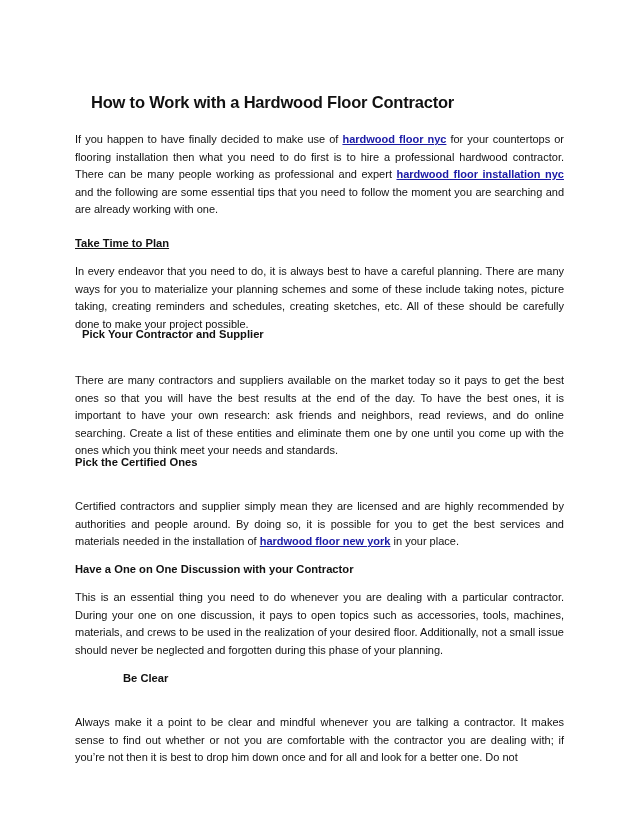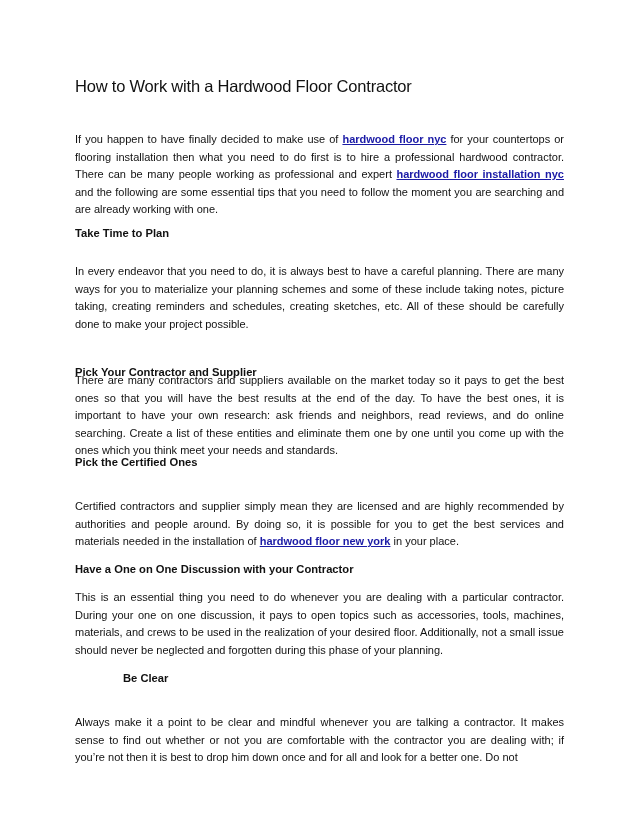--- a/index.html
+++ b/index.html
@@ -3,44 +3,44 @@
 <meta charset="utf-8">
 <style>
   html, body { margin: 0; padding: 0; background: #ffffff; }
   body { width: 638px; height: 826px; overflow: hidden; position: relative; }
   .page {
     position: absolute; left: 75px; top: 0; width: 489px;
     font-family: "Liberation Sans", sans-serif; color: #111;
   }
   .title {
     position: absolute; top: 77px; left: 0; width: 489px;
-    font-size: 16.5px; font-weight: normal; letter-spacing: -0.2px; margin: 0;
+    font-size: 16.5px; font-weight: bold; letter-spacing: -0.2px; margin: 16px;
   }
   .para {
     position: absolute; left: 0; width: 489px;
     font-size: 11px; line-height: 17.6px; text-align: justify; margin: 0;
   }
   .heading {
     position: absolute; left: 0; width: 489px;
     font-size: 11.2px; font-weight: bold; margin: 0;
   }
   a.link { color: #1a1aa6; font-weight: bold; text-decoration: underline; }
 </style>
 </head>
 <body>
 
 <div class="page">
   <h1 class="title">How to Work with a Hardwood Floor Contractor</h1>
 
   <p class="para" style="top:131px;"><span>If you happen to have finally decided to make use of </span><a class="link" href="#">hardwood floor nyc</a><span> for your countertops or flooring installation then what you need to do first is to hire a professional hardwood contractor. There can be many people working as professional and expert </span><a class="link" href="#">hardwood floor installation nyc</a><span> and the following are some essential tips that you need to follow the moment you are searching and are already working with one.</span></p>
 
-  <h2 class="heading" style="top:227px;">Take Time to Plan</h2>
+  <h2 class="heading" style="top:237px;text-decoration:underline;">Take Time to Plan</h2>
   <p class="para" style="top:263px;">In every endeavor that you need to do, it is always best to have a careful planning. There are many ways for you to materialize your planning schemes and some of these include taking notes, picture taking, creating reminders and schedules, creating sketches, etc.  All of these should be carefully done to make your project possible.</p>
 
-  <h2 class="heading" style="top:366px;">Pick Your Contractor and Supplier</h2>
+  <h2 class="heading" style="top:328px;margin-left:7px;">Pick Your Contractor and Supplier</h2>
   <p class="para" style="top:372px;">There are many contractors and suppliers available on the market today so it pays to get the best ones so that you will have the best results at the end of the day. To have the best ones, it is important to have your own research: ask friends and neighbors, read reviews, and do online searching. Create a list of these entities and eliminate them one by one until you come up with the ones which you think meet your needs and standards.</p>
 
   <h2 class="heading" style="top:456px;">Pick the Certified Ones</h2>
   <p class="para" style="top:498px;"><span>Certified contractors and supplier simply mean they are licensed and are highly recommended by authorities and people around. By doing so, it is possible for you to get the best services and materials needed in the installation of </span><a class="link" href="#">hardwood floor new york</a><span> in your place.</span></p>
 
   <h2 class="heading" style="top:563px;">Have a One on One Discussion with your Contractor</h2>
   <p class="para" style="top:589px;">This is an essential thing you need to do whenever you are dealing with a particular contractor. During your one on one discussion, it pays to open topics such as accessories, tools, machines, materials, and crews to be used in the realization of your desired floor. Additionally, not a small issue should never be neglected and forgotten during this phase of your planning.</p>
 
   <h2 class="heading" style="top:672px;margin-left:48px;">Be Clear</h2>
   <p class="para" style="top:714px;">Always make it a point to be clear and mindful whenever you are talking a contractor. It makes sense to find out whether or not you are comfortable with the contractor you are dealing with; if you’re not then it is best to drop him down once and for all and look for a better one. Do not</p>

